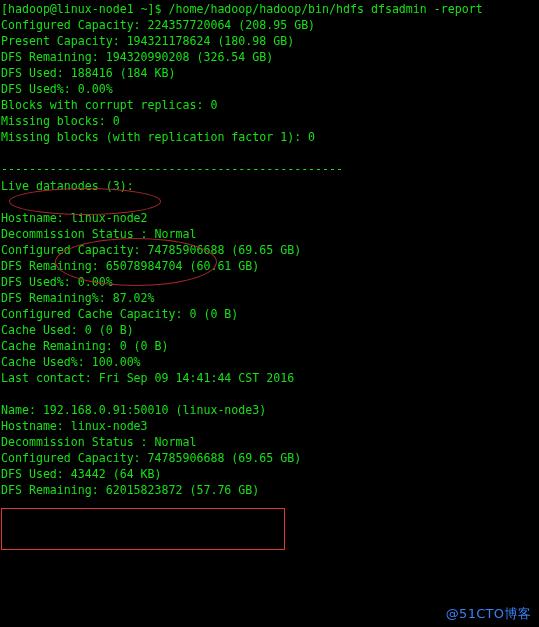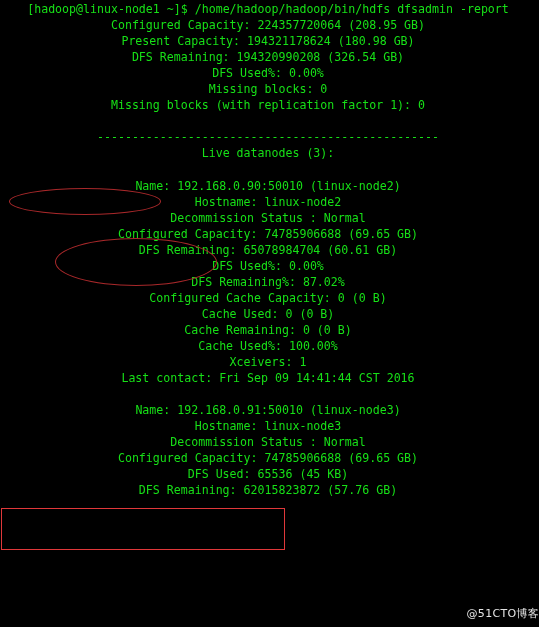--- a/index.html
+++ b/index.html
@@ -17,21 +17,20 @@
     font-size: 11.6px;
     line-height: 16.05px;
     color: #17e017;
     letter-spacing: 0px;
   }
   #lines {
     position: absolute;
     left: 1px;
     top: 1px;
     width: 534px;
-    text-align: center;
   }
   .line {
     white-space: pre;
     height: 16.05px;
     color: #17e017;
   }
   .line.blank {
     color: transparent;
   }
   
@@ -43,65 +42,65 @@
     border: 1.6px solid #a8282a;
     border-radius: 50%;
     background: transparent;
   }
   .rect {
     border: 1.6px solid #e0383a;
     background: transparent;
   }
   #watermark {
     position: absolute;
-    right: 0;
+    right: 8px;
     bottom: 5px;
     font-family: "DejaVu Sans", "Liberation Sans", sans-serif;
-    font-size: 11px;
-    color: #e5e5e5;
+    font-size: 13px;
+    color: #3b82f6;
     letter-spacing: 0.3px;
     white-space: pre;
   }
 </style>
 </head>
 <body>
 
 <div id="terminal">
 
   <div id="lines">
       <div class="line">[hadoop@linux-node1 ~]$ /home/hadoop/hadoop/bin/hdfs dfsadmin -report</div>
       <div class="line">Configured Capacity: 224357720064 (208.95 GB)</div>
       <div class="line">Present Capacity: 194321178624 (180.98 GB)</div>
       <div class="line">DFS Remaining: 194320990208 (326.54 GB)</div>
+      <div class="line">DFS Used: 188416 (184 KB)</div>
       <div class="line">DFS Used%: 0.00%</div>
+      <div class="line">Blocks with corrupt replicas: 0</div>
       <div class="line">Missing blocks: 0</div>
       <div class="line">Missing blocks (with replication factor 1): 0</div>
       <div class="line blank"></div>
       <div class="line">-------------------------------------------------</div>
       <div class="line">Live datanodes (3):</div>
       <div class="line blank"></div>
-      <div class="line">Name: 192.168.0.90:50010 (linux-node2)</div>
       <div class="line">Hostname: linux-node2</div>
       <div class="line">Decommission Status : Normal</div>
       <div class="line">Configured Capacity: 74785906688 (69.65 GB)</div>
       <div class="line">DFS Remaining: 65078984704 (60.61 GB)</div>
       <div class="line">DFS Used%: 0.00%</div>
       <div class="line">DFS Remaining%: 87.02%</div>
       <div class="line">Configured Cache Capacity: 0 (0 B)</div>
       <div class="line">Cache Used: 0 (0 B)</div>
       <div class="line">Cache Remaining: 0 (0 B)</div>
       <div class="line">Cache Used%: 100.00%</div>
-      <div class="line">Xceivers: 1</div>
       <div class="line">Last contact: Fri Sep 09 14:41:44 CST 2016</div>
       <div class="line blank"></div>
       <div class="line">Name: 192.168.0.91:50010 (linux-node3)</div>
       <div class="line">Hostname: linux-node3</div>
       <div class="line">Decommission Status : Normal</div>
       <div class="line">Configured Capacity: 74785906688 (69.65 GB)</div>
-      <div class="line">DFS Used: 65536 (45 KB)</div>
+      <div class="line">DFS Used: 43442 (64 KB)</div>
       <div class="line">DFS Remaining: 62015823872 (57.76 GB)</div>
     </div>
 
   <div class="annot ellipse" style="left:9px; top:188px; width:150px; height:25px;"></div>
 
   <div class="annot ellipse" style="left:55px; top:238px; width:160px; height:46px;"></div>
 
   <div class="annot rect" style="left:1px; top:508px; width:282px; height:40px;"></div>
 
   <div id="watermark">@51CTO博客</div>

